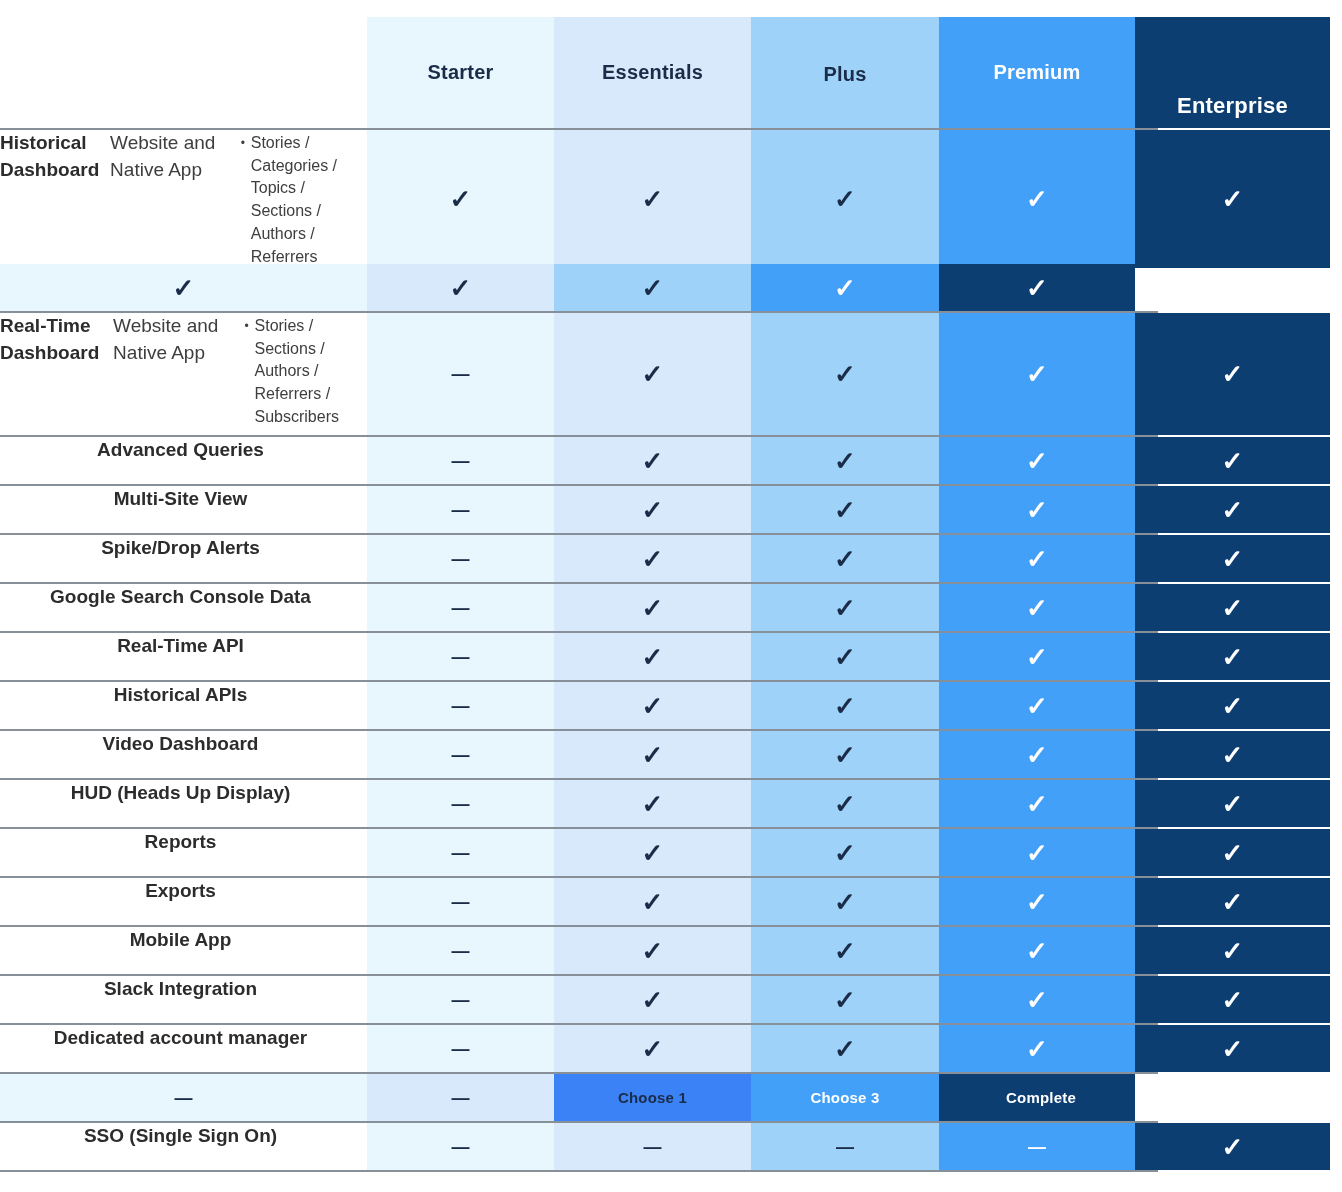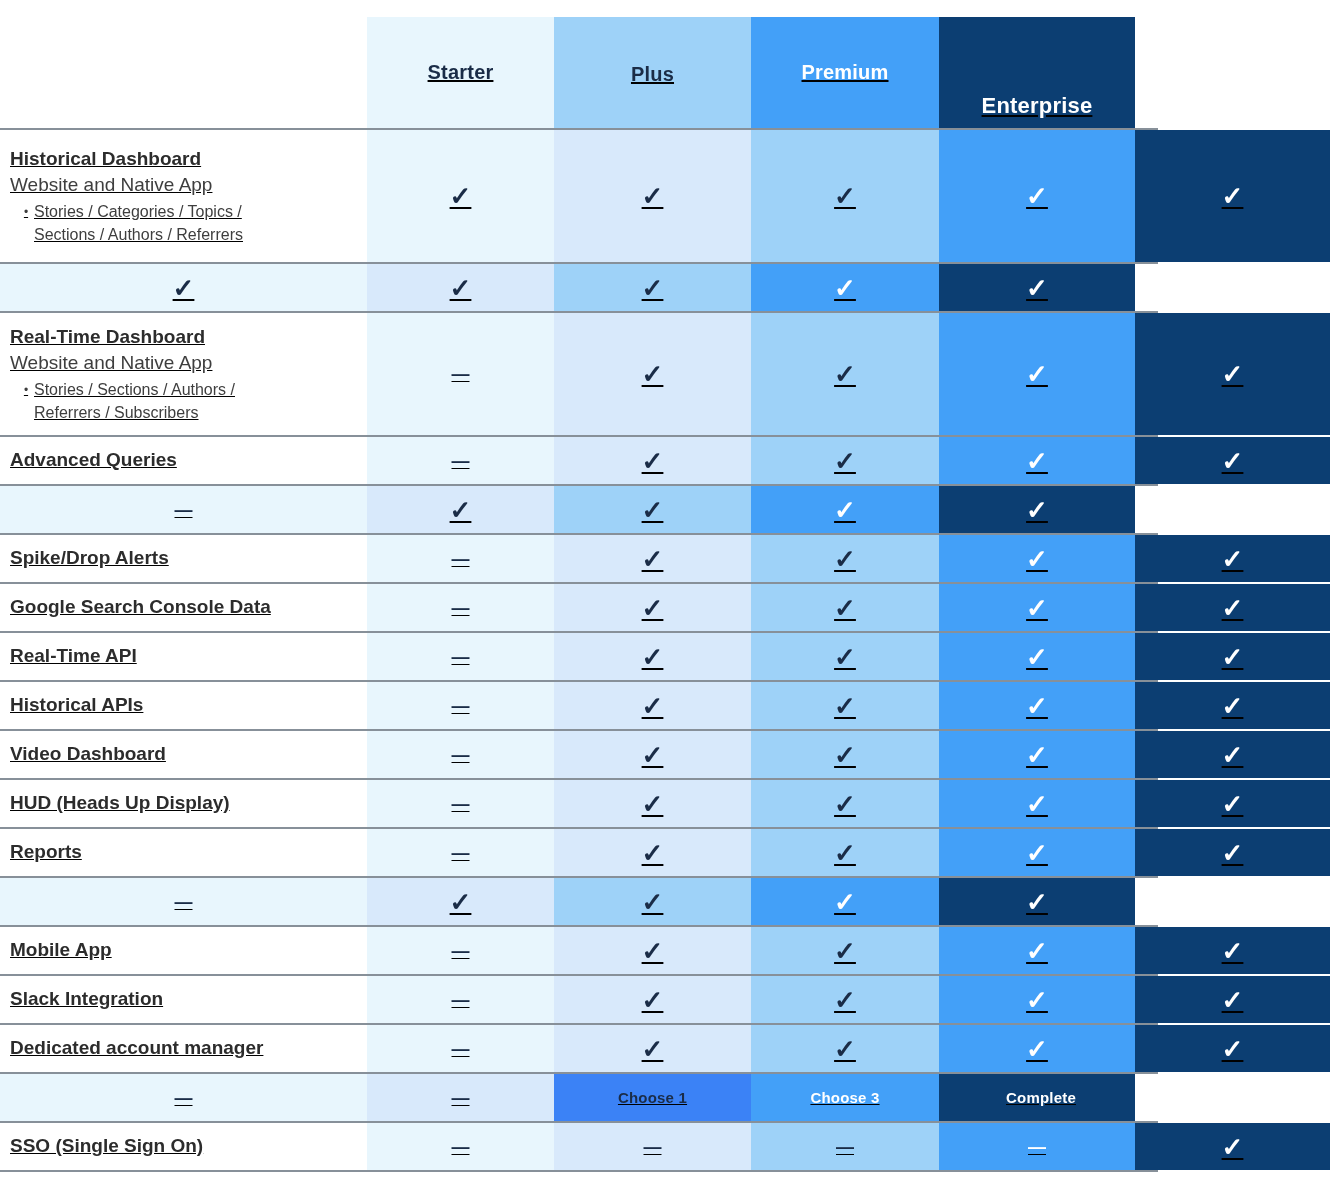--- a/index.html
+++ b/index.html
@@ -5,21 +5,20 @@
   * { box-sizing: border-box; margin: 0; padding: 0; }
   html, body { background: #ffffff; }
   body {
     width: 1342px; height: 1192px;
     font-family: "Liberation Sans", sans-serif;
     position: relative; overflow: hidden;
   }
   .pricing-table {
     width: 1158px;
     border-bottom: 2px solid var(--grid, #879099);
-    text-decoration: underline;
   }
   .grid-row {
     display: grid;
     grid-template-columns: 367px 187px 197px 188px 196px 195px;
   }
   
   .t-header { height: 128px; }
   .corner-cell { background: #ffffff; }
   .plan-h {
     padding-top: 17px;
@@ -28,22 +27,22 @@
     font-weight: bold; font-size: 20px; letter-spacing: 0.2px;
   }
   .t-header .col5 { font-size: 22px; align-items: flex-end; }
   .t-header .col5 span { transform: translateY(-9px); display: inline-block; }
   .t-header .col3 span { transform: translateY(2px); display: inline-block; }
   
   .t-row { border-top: 2px solid var(--grid, #879099); height: 49px; }
   .t-row.tall { height: 134px; }
   #rows .t-row:nth-child(3) { height: 124px; }
   .label-cell {
-    padding-left: 10px; padding-right: 6px;
-    display: flex; flex-direction: column; justify-content: center;
+    padding-right: 6px;
+    display: flex; flex-direction: row; justify-content: center;
     background: #ffffff;
   }
   .feature-title { font-size: 19px; font-weight: bold; color: var(--title, #2c2c2c); line-height: 1.4; }
   .feature-sub   { font-size: 19px; color: var(--body, #3e3e3e); line-height: 1.4; }
   .bullet { display: flex; font-size: 16px; color: var(--body, #3e3e3e); line-height: 1.42; margin-top: 2px; }
   .bullet-dot { flex: 0 0 16px; margin-left: 8px; text-align: center; font-size: 12px; padding-top: 3px; }
   .bullet-text span { display: block; }
   .cell { display: flex; align-items: center; justify-content: center; }
   .check { font-size: 26px; font-weight: bold; line-height: 1; }
   .dash  { font-size: 18px; font-weight: bold; line-height: 1; }
@@ -51,20 +50,23 @@
 </style>
 </head>
 <body>
 
 <div class="pricing-table">
   <div class="grid-row t-header" id="header-row">
     <div class="corner-cell"></div>
   <div class="plan-h col1" style="background: rgb(232, 246, 253); color: rgb(26, 44, 71);">
         <span>Starter</span>
       </div>
+      <div class="plan-h col2" style="background: rgb(216, 233, 251); color: rgb(26, 44, 71);">
+        <span>Essentials</span>
+      </div>
       <div class="plan-h col3" style="background: rgb(158, 210, 248); color: rgb(26, 44, 71);">
         <span>Plus</span>
       </div>
       <div class="plan-h col4" style="background: rgb(67, 160, 248); color: rgb(255, 255, 255);">
         <span>Premium</span>
       </div>
       <div class="plan-h col5" style="background: rgb(12, 62, 114); color: rgb(255, 255, 255);">
         <span>Enterprise</span>
       </div>
     </div>
@@ -156,20 +158,23 @@
           <span class="check">✓</span>
         </div>
         <div class="cell" style="background: rgb(67, 160, 248); color: rgb(255, 255, 255);">
           <span class="check">✓</span>
         </div>
         <div class="cell" style="background: rgb(12, 62, 114); color: rgb(255, 255, 255);">
           <span class="check">✓</span>
         </div>
       </div>
       <div class="grid-row t-row">
+        <div class="label-cell">
+          <div class="feature-title">Multi-Site View</div>
+        </div>
         <div class="cell" style="background: rgb(232, 246, 253); color: rgb(26, 44, 71);">
           <span class="dash">—</span>
         </div>
         <div class="cell" style="background: rgb(216, 233, 251); color: rgb(26, 44, 71);">
           <span class="check">✓</span>
         </div>
         <div class="cell" style="background: rgb(158, 210, 248); color: rgb(26, 44, 71);">
           <span class="check">✓</span>
         </div>
         <div class="cell" style="background: rgb(67, 160, 248); color: rgb(255, 255, 255);">
@@ -313,20 +318,23 @@
           <span class="check">✓</span>
         </div>
         <div class="cell" style="background: rgb(67, 160, 248); color: rgb(255, 255, 255);">
           <span class="check">✓</span>
         </div>
         <div class="cell" style="background: rgb(12, 62, 114); color: rgb(255, 255, 255);">
           <span class="check">✓</span>
         </div>
       </div>
       <div class="grid-row t-row">
+        <div class="label-cell">
+          <div class="feature-title">Exports</div>
+        </div>
         <div class="cell" style="background: rgb(232, 246, 253); color: rgb(26, 44, 71);">
           <span class="dash">—</span>
         </div>
         <div class="cell" style="background: rgb(216, 233, 251); color: rgb(26, 44, 71);">
           <span class="check">✓</span>
         </div>
         <div class="cell" style="background: rgb(158, 210, 248); color: rgb(26, 44, 71);">
           <span class="check">✓</span>
         </div>
         <div class="cell" style="background: rgb(67, 160, 248); color: rgb(255, 255, 255);">

